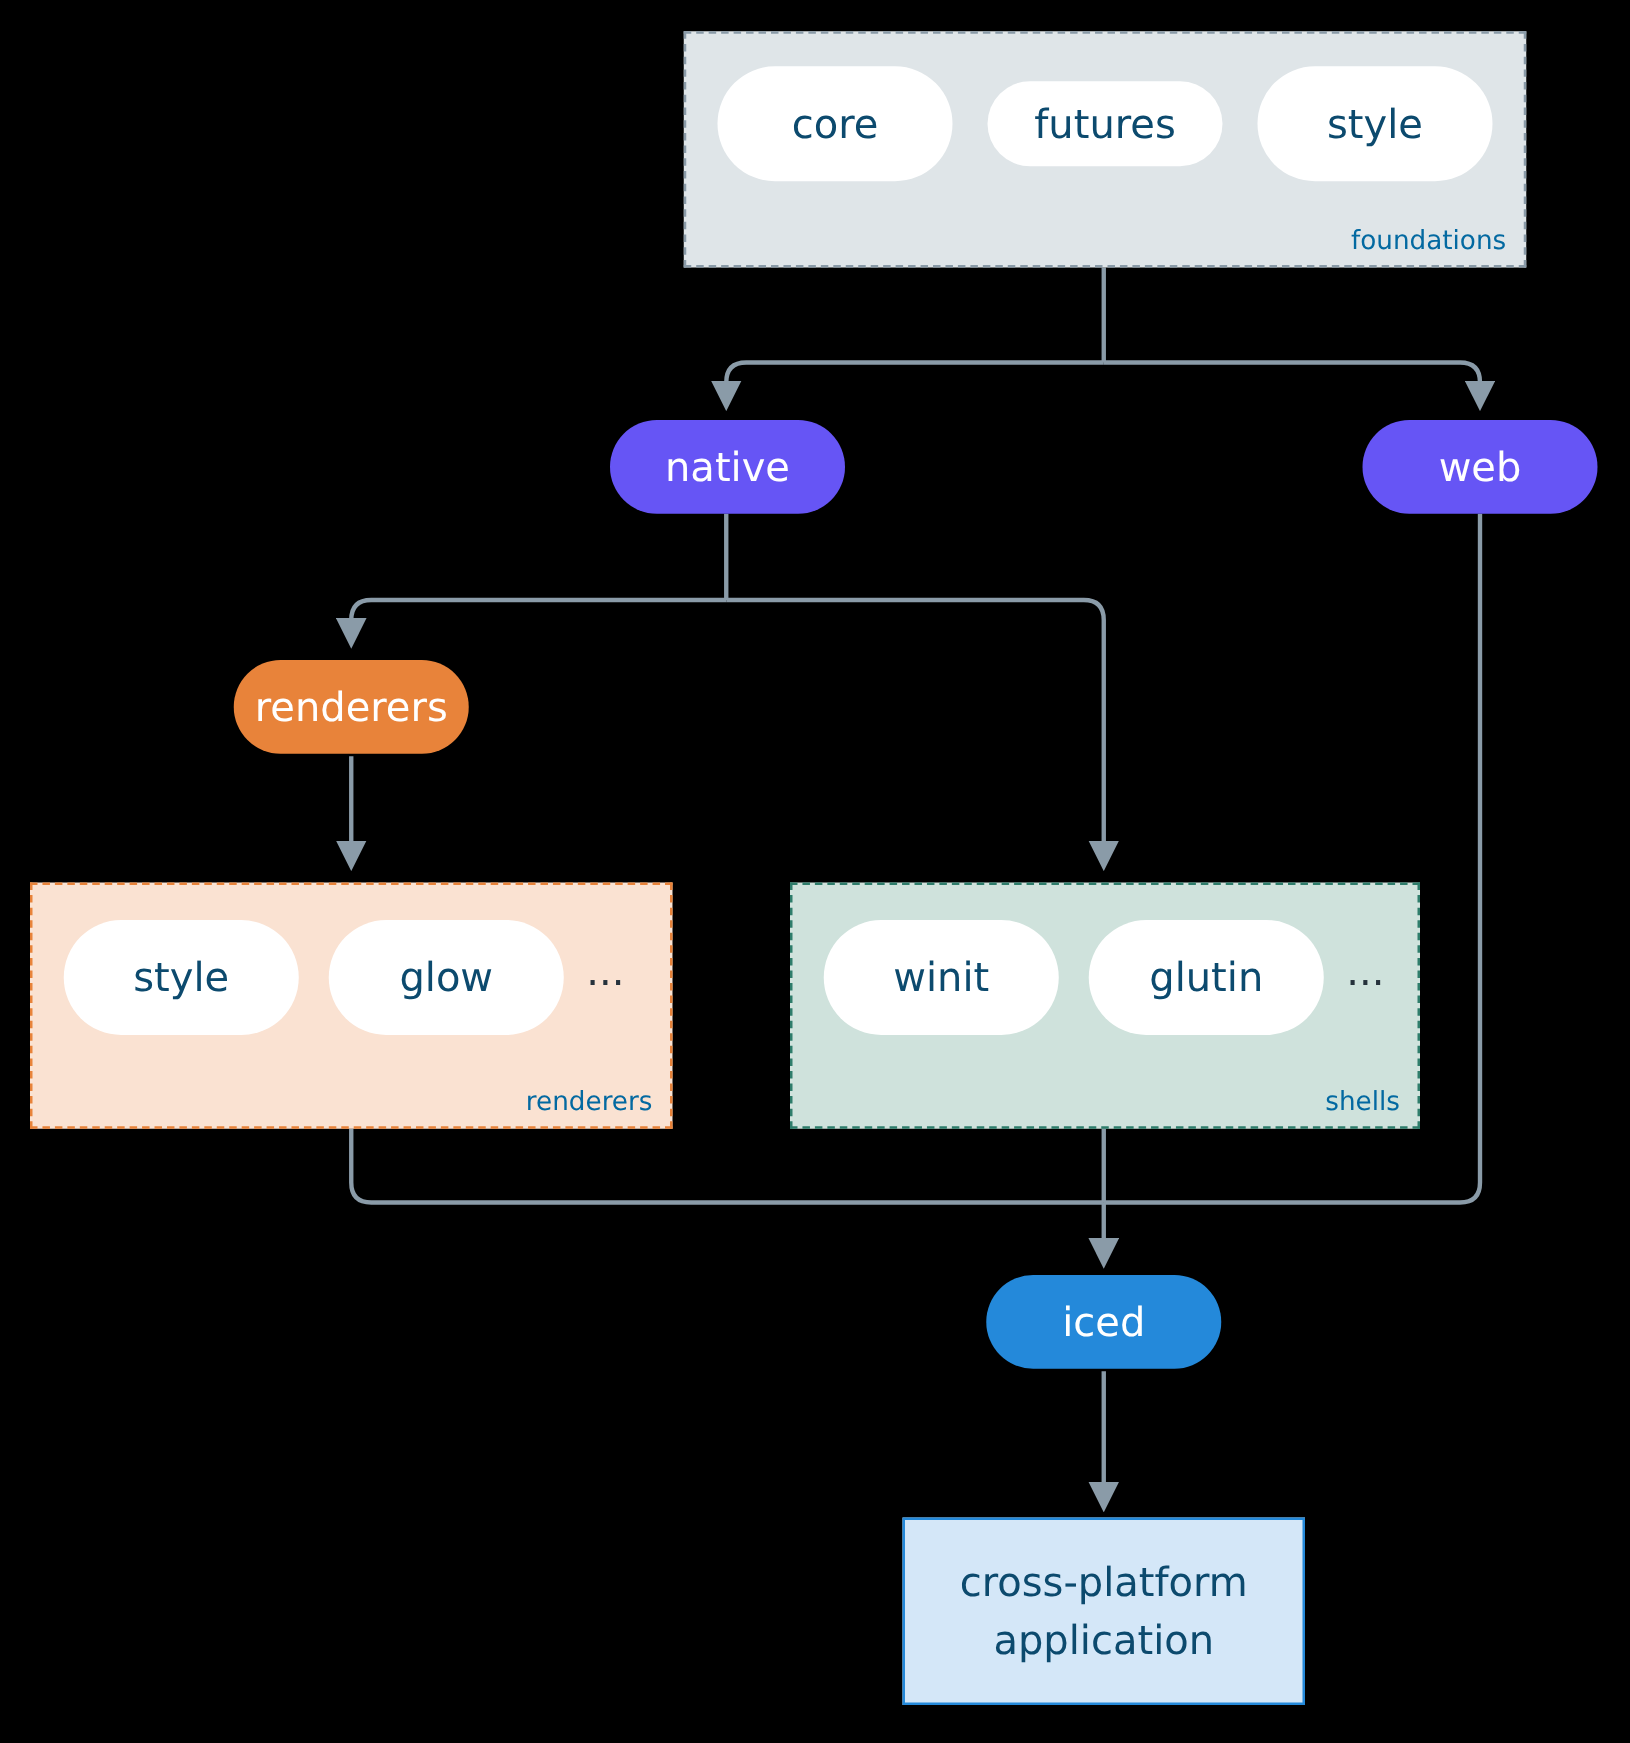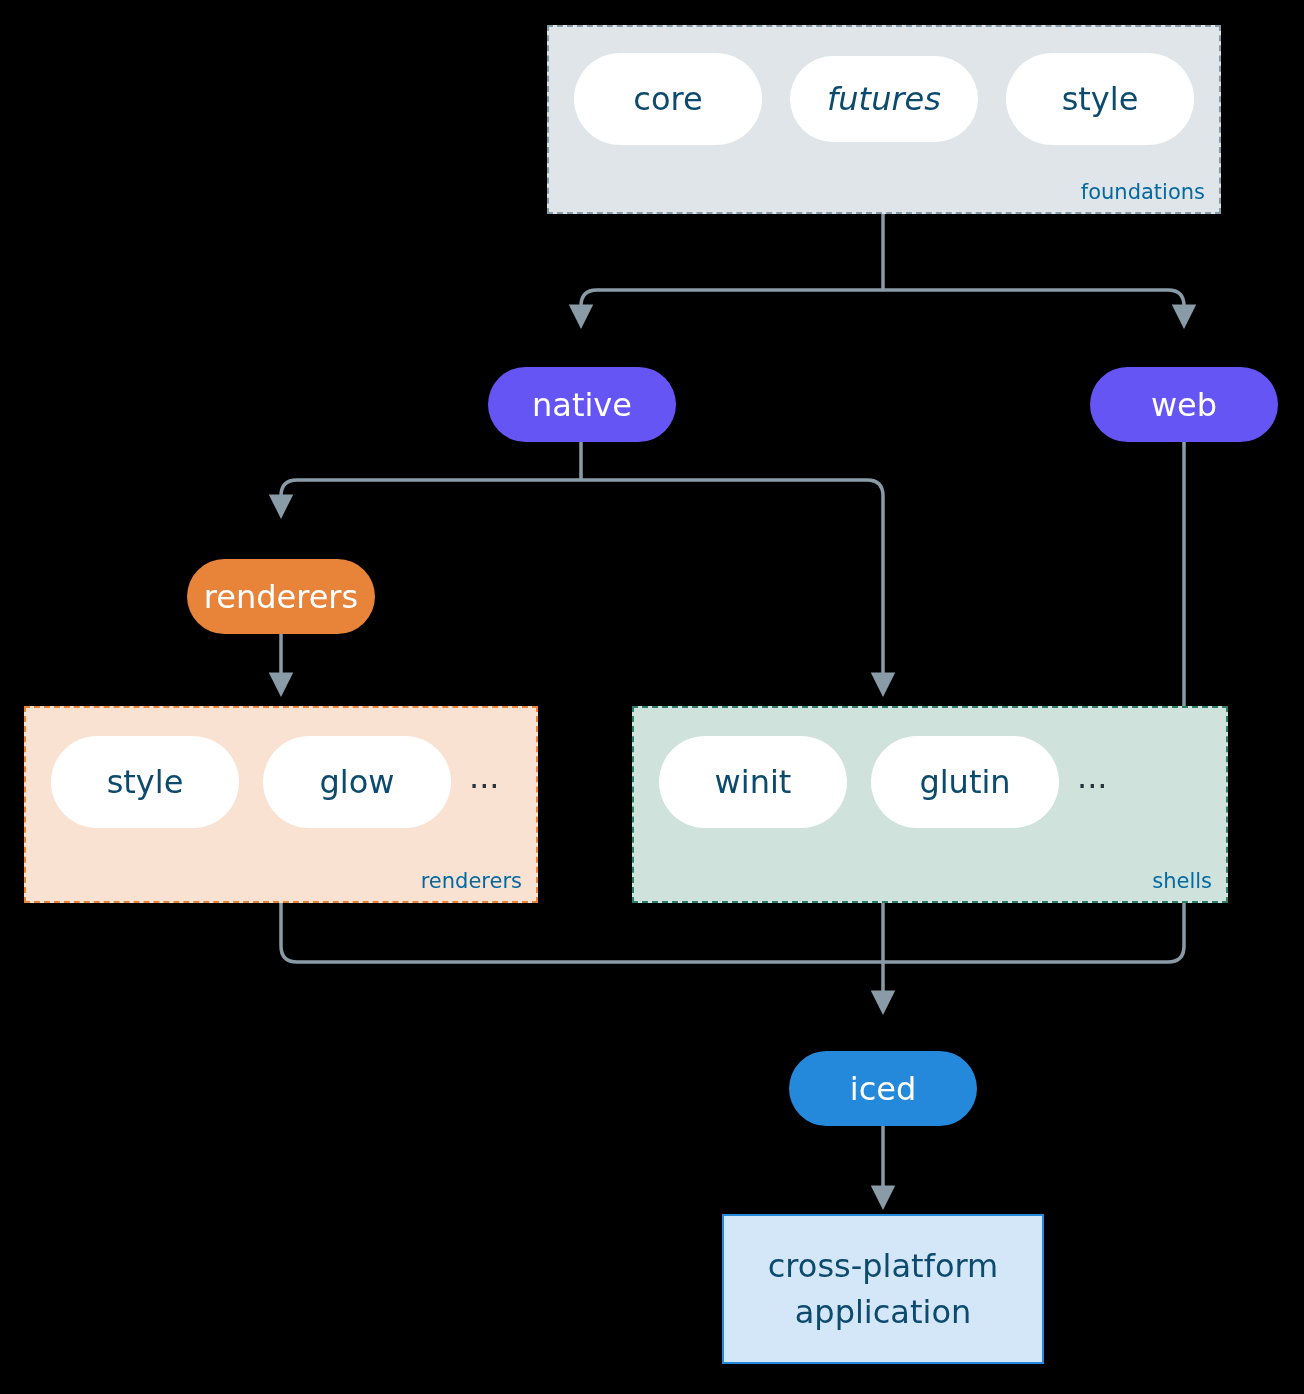--- a/index.html
+++ b/index.html
@@ -57,21 +57,20 @@
   }
   .node {
     position: absolute;
     display: flex;
     align-items: center;
     justify-content: center;
     border-radius: 999px;
     color: #FFFFFF;
     font-size: 32px;
     box-sizing: border-box;
-    margin-top: 31px;
   }
   .boxnode {
     position: absolute;
     display: flex;
     flex-direction: column;
     align-items: center;
     justify-content: center;
     box-sizing: border-box;
     font-size: 32px;
     color: #0c4a6e;
@@ -115,21 +114,21 @@
 
       <path d="M 883 1097 L 883 1205" marker-end="url(#arrow)"></path>
     </g>
   </svg>
 
   <div class="cluster" style="left:547px; top:25px; width:674px; height:189px; background:#DFE5E8; border:2px dashed #8A9BA8;">
     <div class="pill-row" style="left:25px; top:26px;">
       <div class="pill" style="width:188px; height:92px; margin-right:28px;">
         <span>core</span>
       </div>
-      <div class="pill" style="width:188px; height:86px; margin-right:28px;font-style:italic;">
+      <div class="pill" style="width:188px; height:68px; margin-right:28px;">
         <span>futures</span>
       </div>
       <div class="pill" style="width:188px; height:92px;">
         <span>style</span>
       </div>
     </div>
     <div class="cluster-label">foundations</div>
   </div>
 
   <div class="node" style="left:488px; top:336px; width:188px; height:75px; background:#6655F5;">
@@ -150,21 +149,21 @@
         <span>style</span>
       </div>
       <div class="pill" style="width:188px; height:92px; margin-right:18px;">
         <span>glow</span>
       </div>
       <span class="ellipsis">...</span>
     </div>
     <div class="cluster-label">renderers</div>
   </div>
 
-  <div class="cluster" style="left:632px; top:706px; width:596px; height:197px; background:#CFE2DC; border:2px dashed #2E7D6B;">
+  <div class="cluster" style="left:632px; top:706px; width:504px; height:197px; background:#CFE2DC; border:2px dashed #2E7D6B;">
     <div class="pill-row" style="left:25px; top:28px;">
       <div class="pill" style="width:188px; height:92px; margin-right:24px;">
         <span>winit</span>
       </div>
       <div class="pill" style="width:188px; height:92px; margin-right:18px;">
         <span>glutin</span>
       </div>
       <span class="ellipsis">...</span>
     </div>
     <div class="cluster-label">shells</div>

